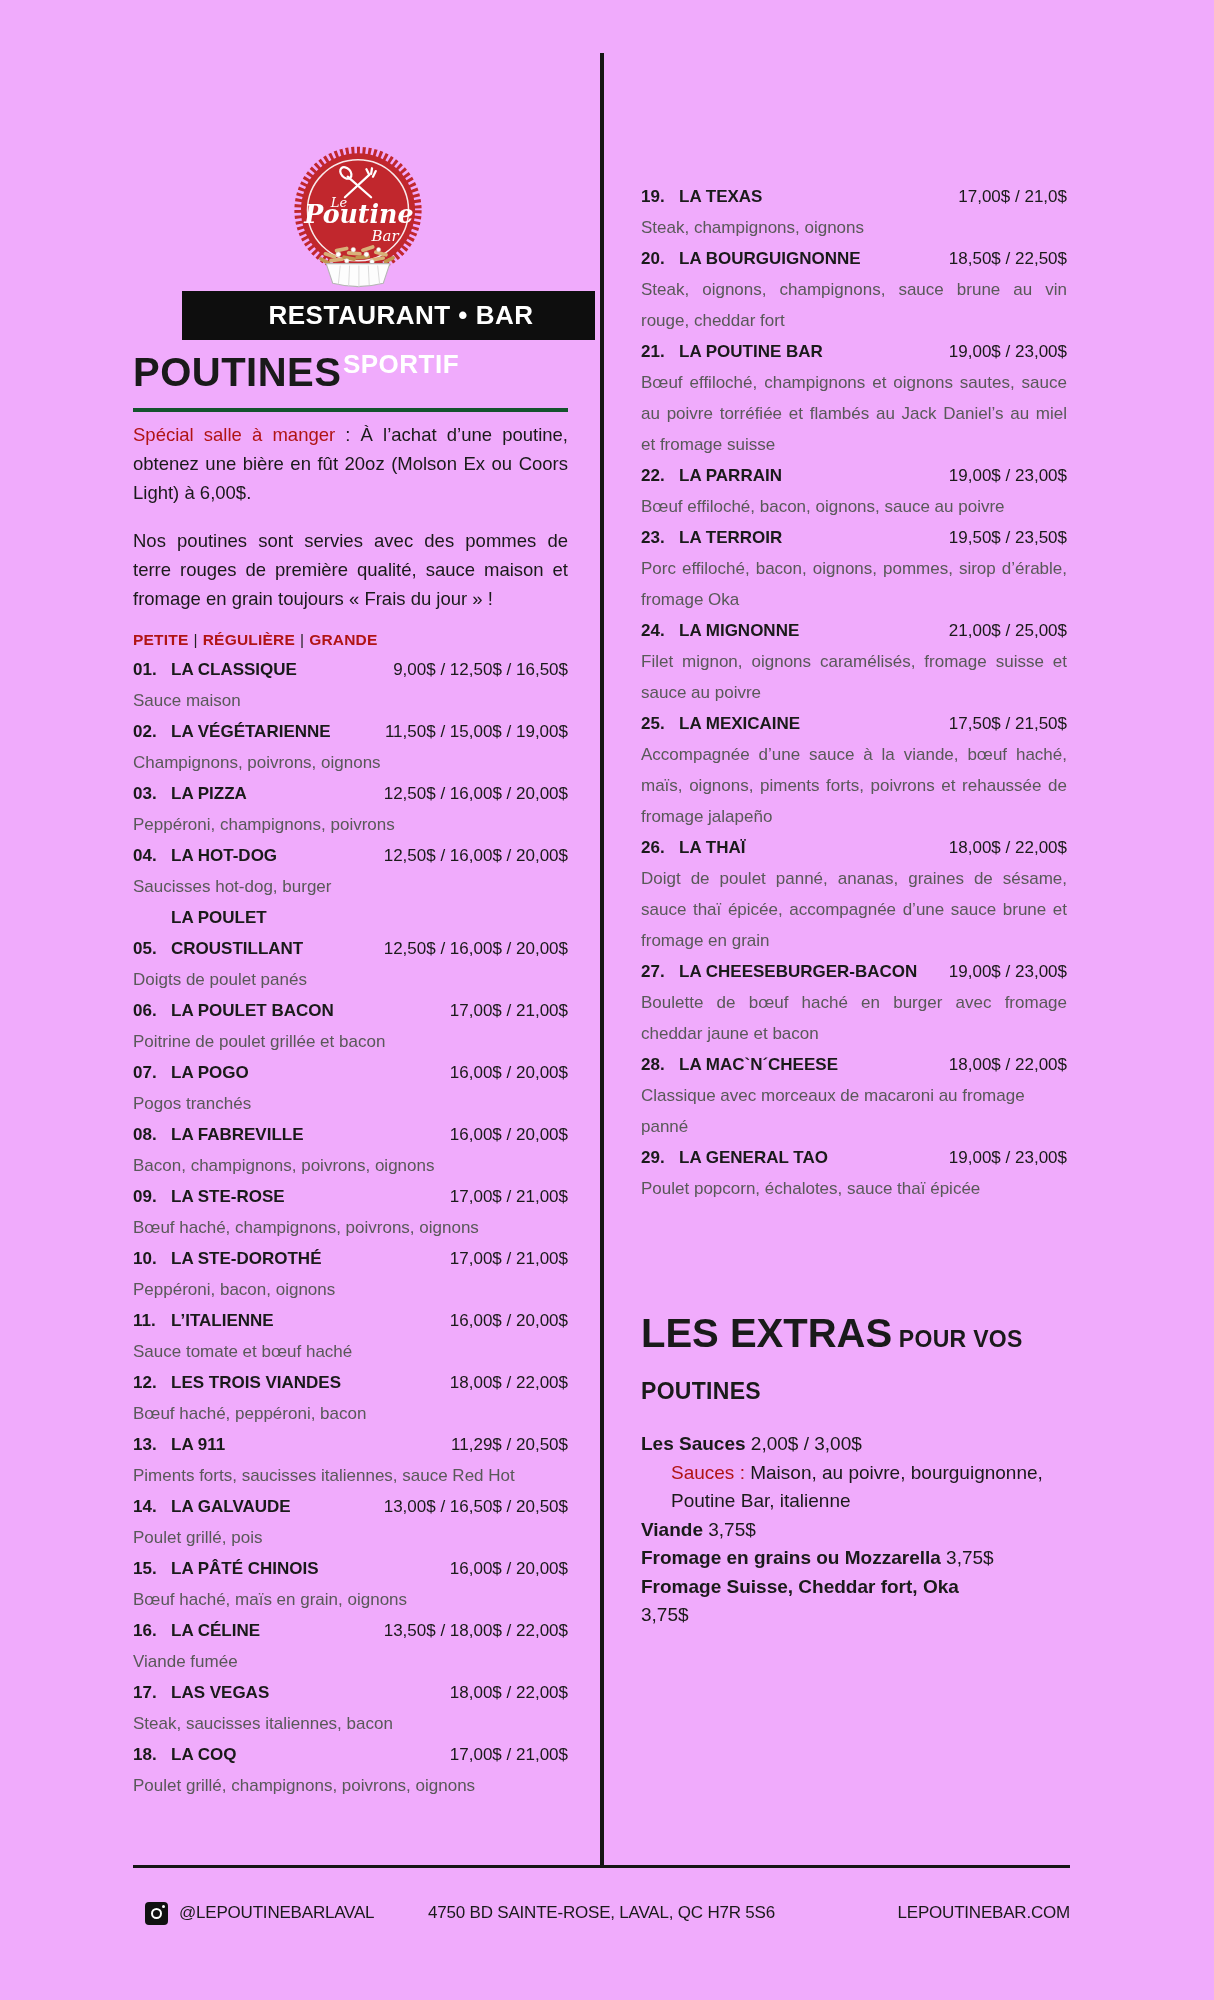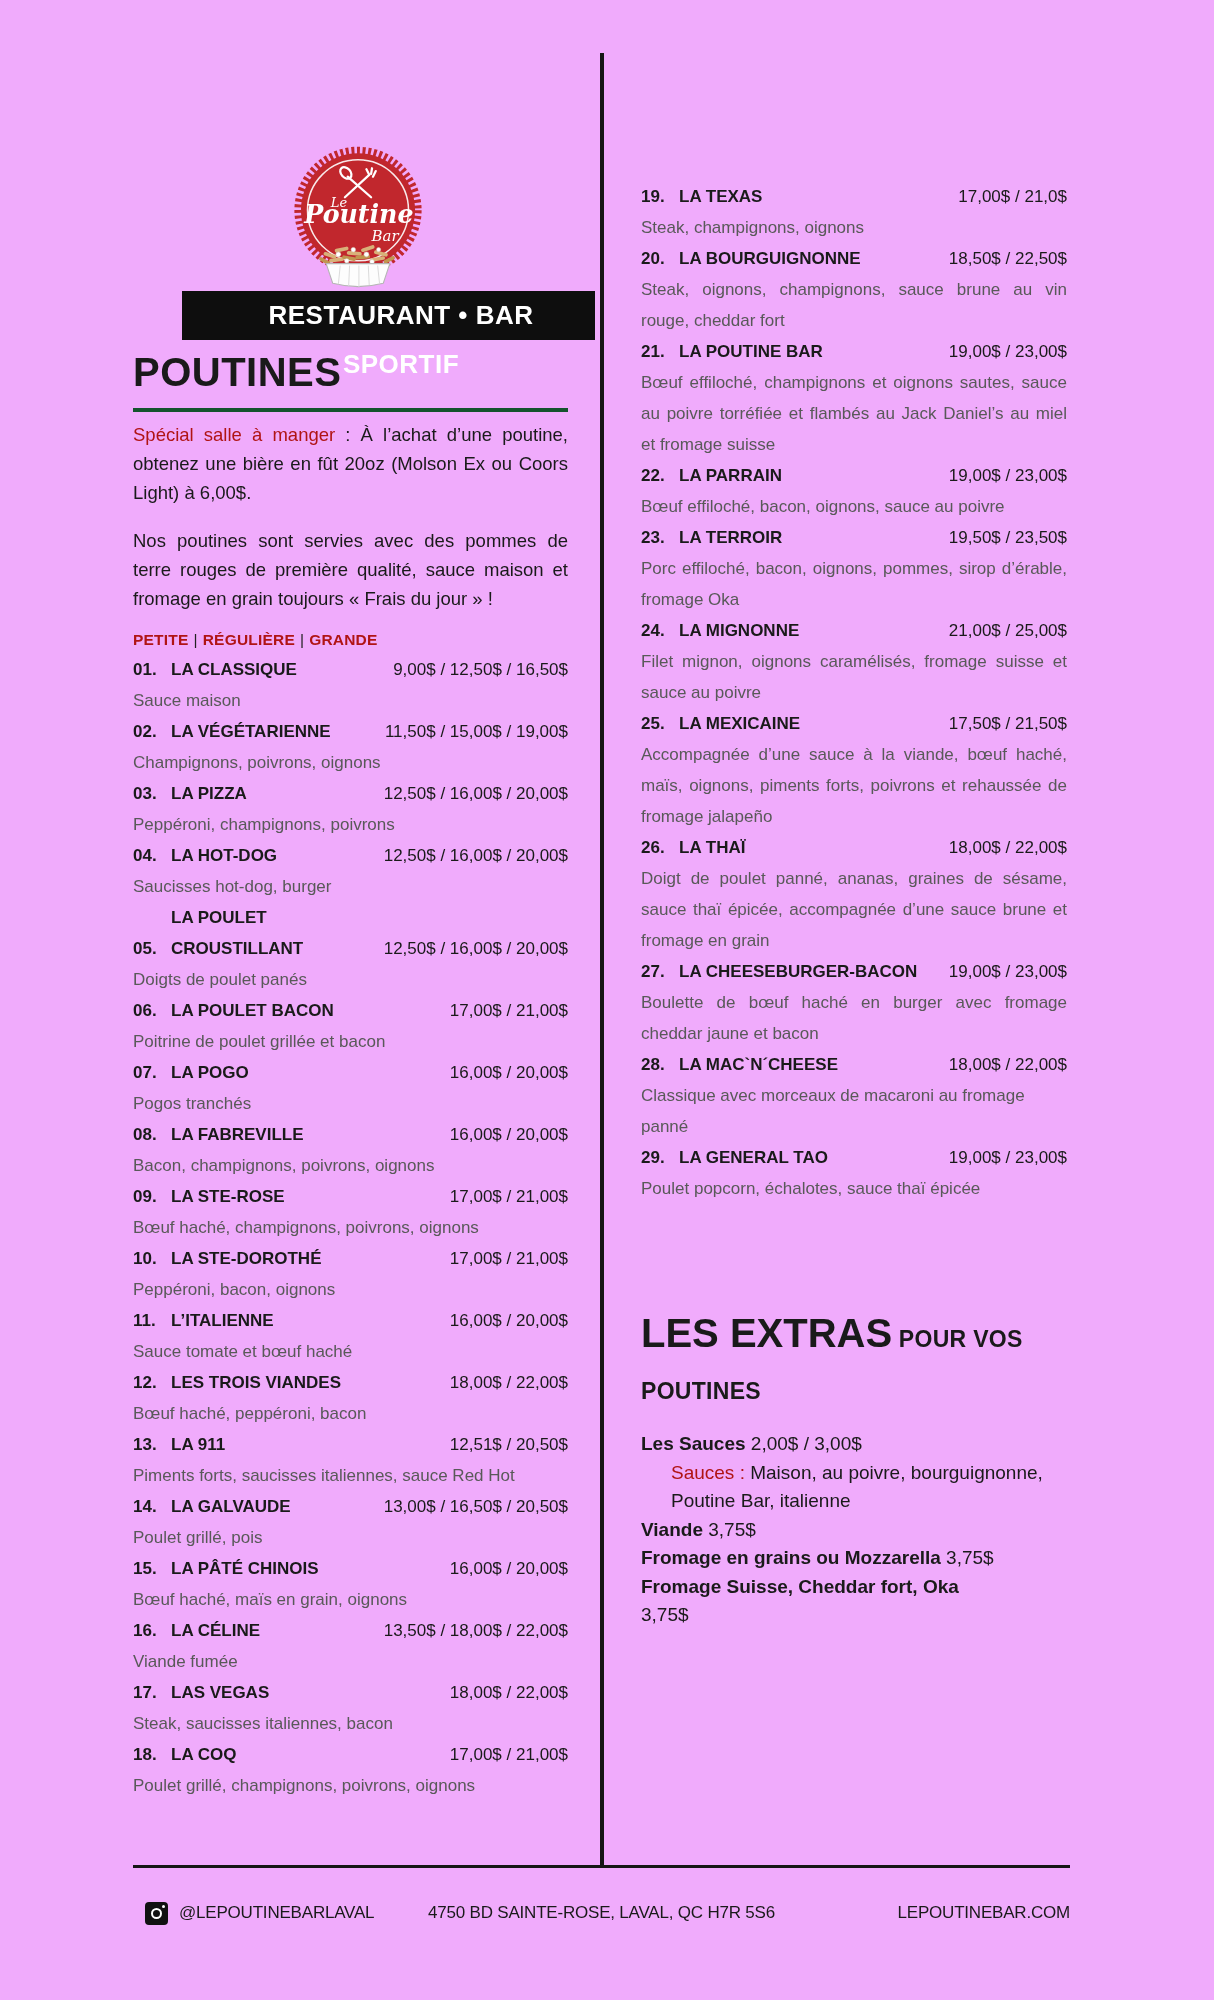--- a/index.html
+++ b/index.html
@@ -228,21 +228,21 @@
             <span class="item-num">12.</span>
             <span class="item-name">LES TROIS VIANDES</span>
             <span class="item-price">18,00$ / 22,00$</span>
           </div>
           <div class="item-desc">Bœuf haché, peppéroni, bacon</div>
         </div>
         <div class="item">
           <div class="item-head">
             <span class="item-num">13.</span>
             <span class="item-name">LA 911</span>
-            <span class="item-price">12,51$ / 20,50$</span>
+            <span class="item-price">11,29$ / 20,50$</span>
           </div>
           <div class="item-desc">Piments forts, saucisses italiennes, sauce Red Hot</div>
         </div>
         <div class="item">
           <div class="item-head">
             <span class="item-num">14.</span>
             <span class="item-name">LA GALVAUDE</span>
             <span class="item-price">13,00$ / 16,50$ / 20,50$</span>
           </div>
           <div class="item-desc">Poulet grillé, pois</div>

